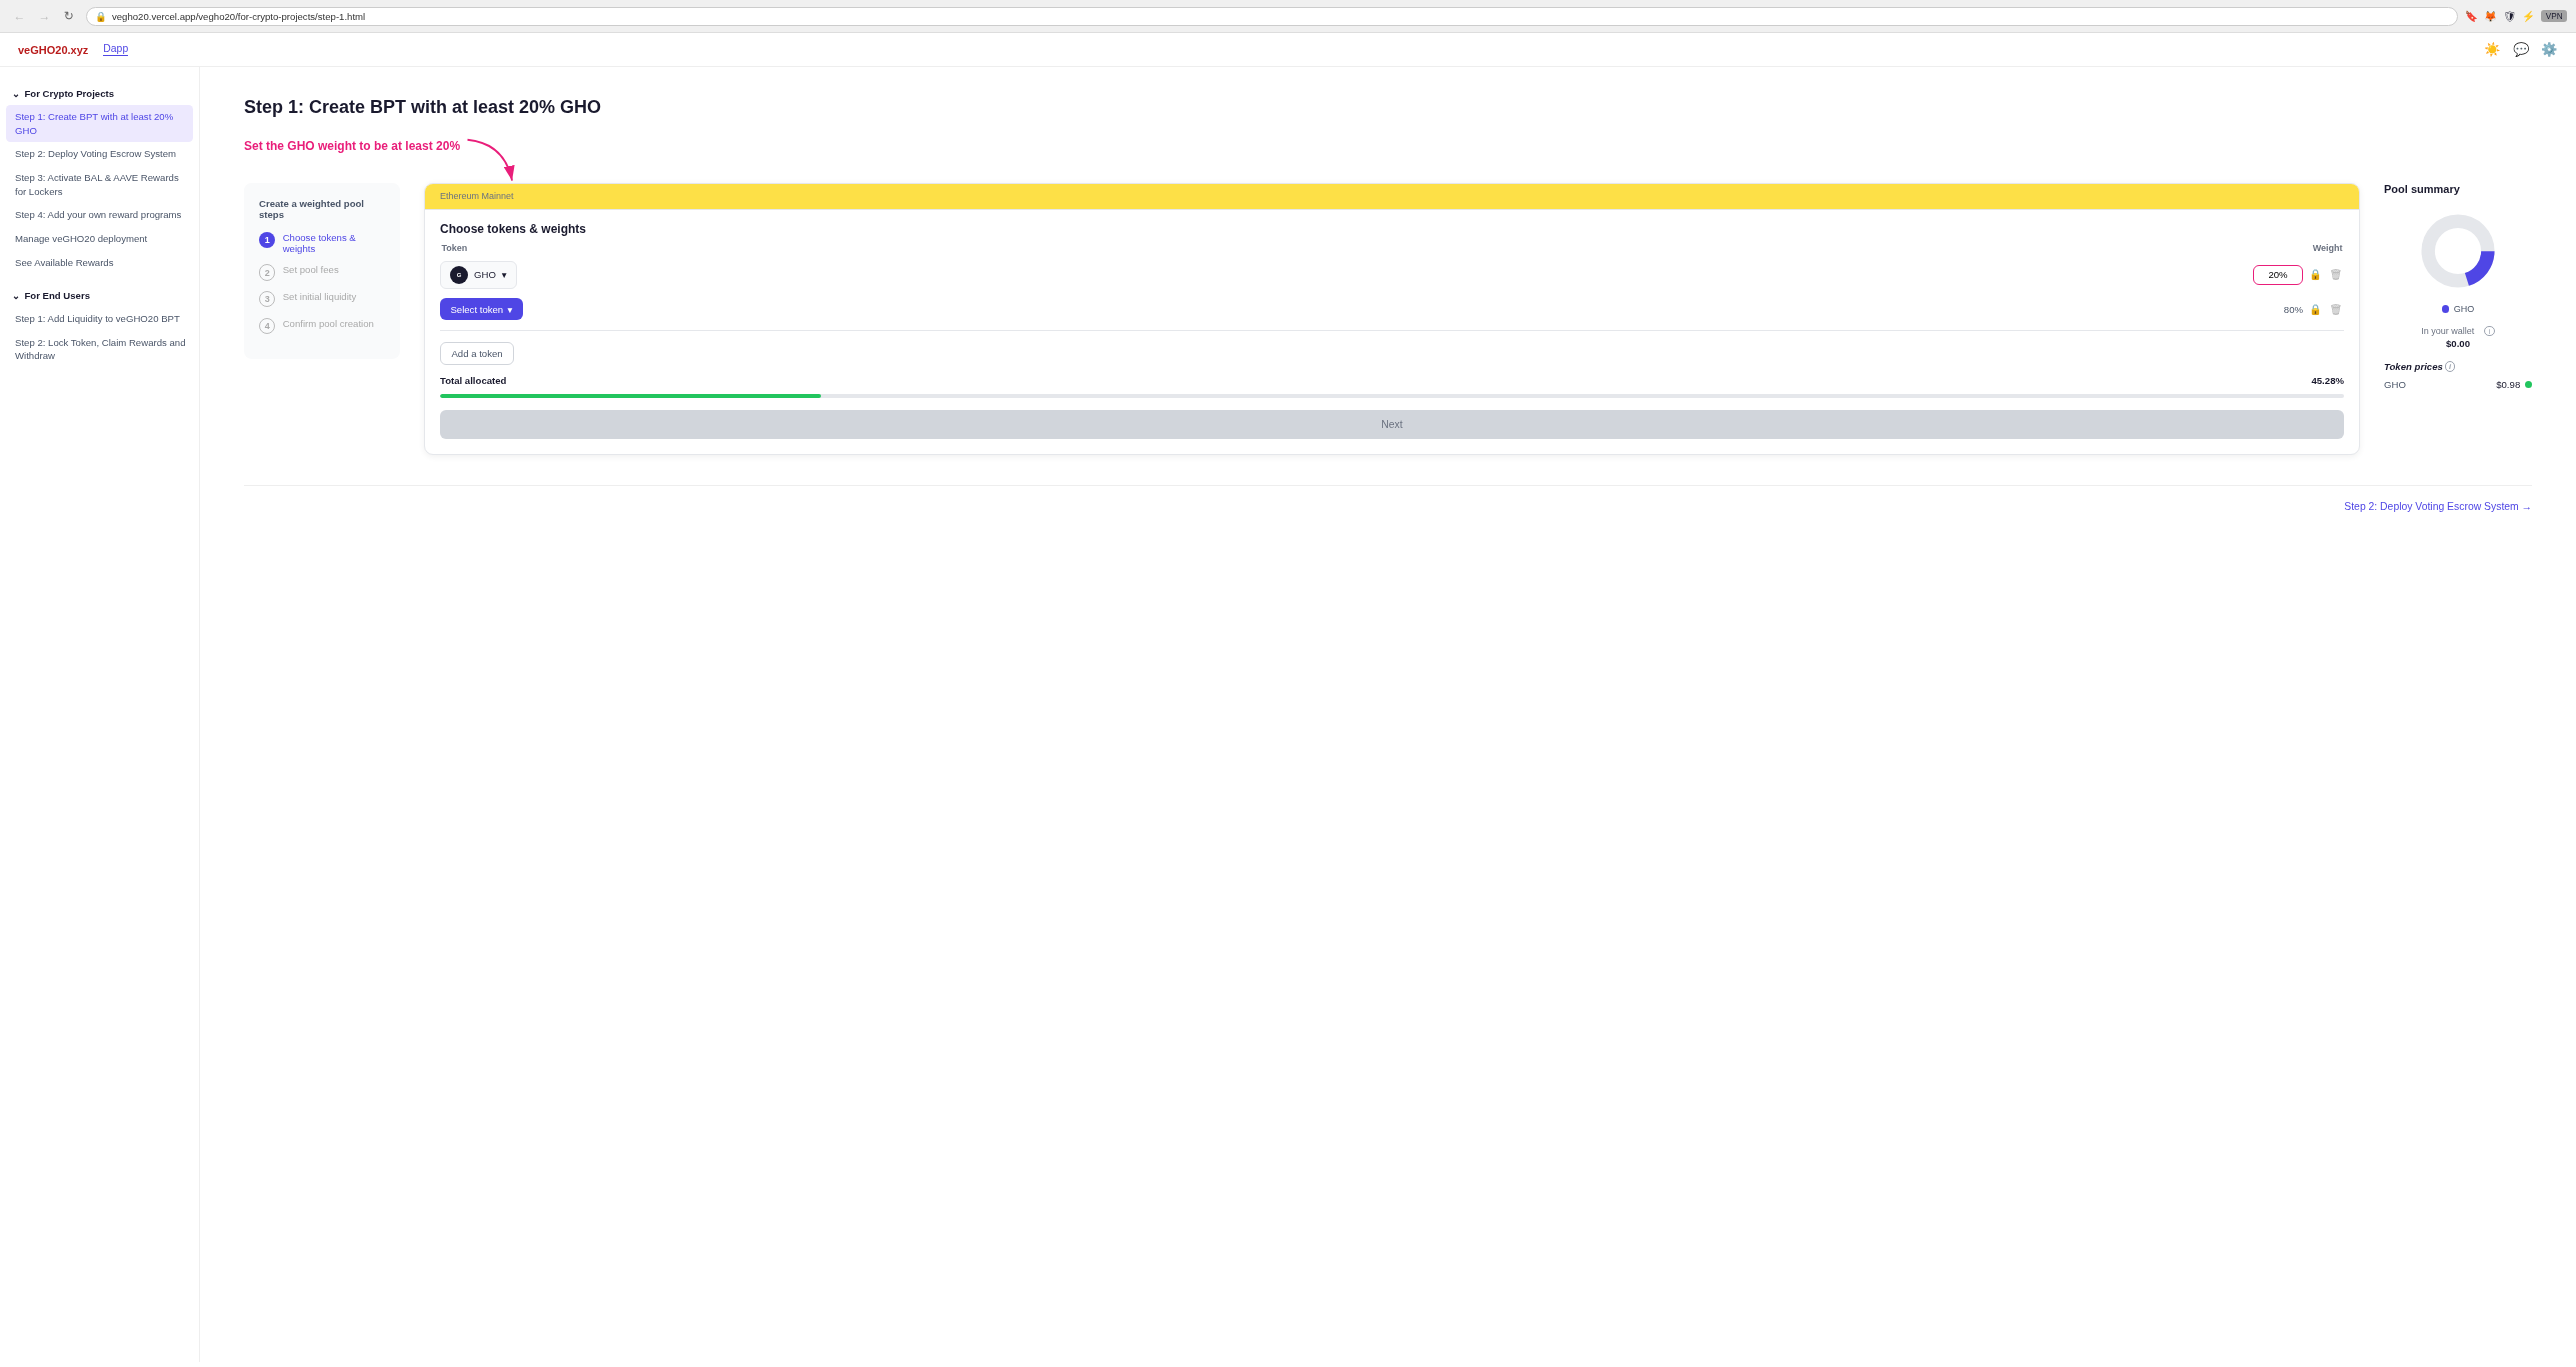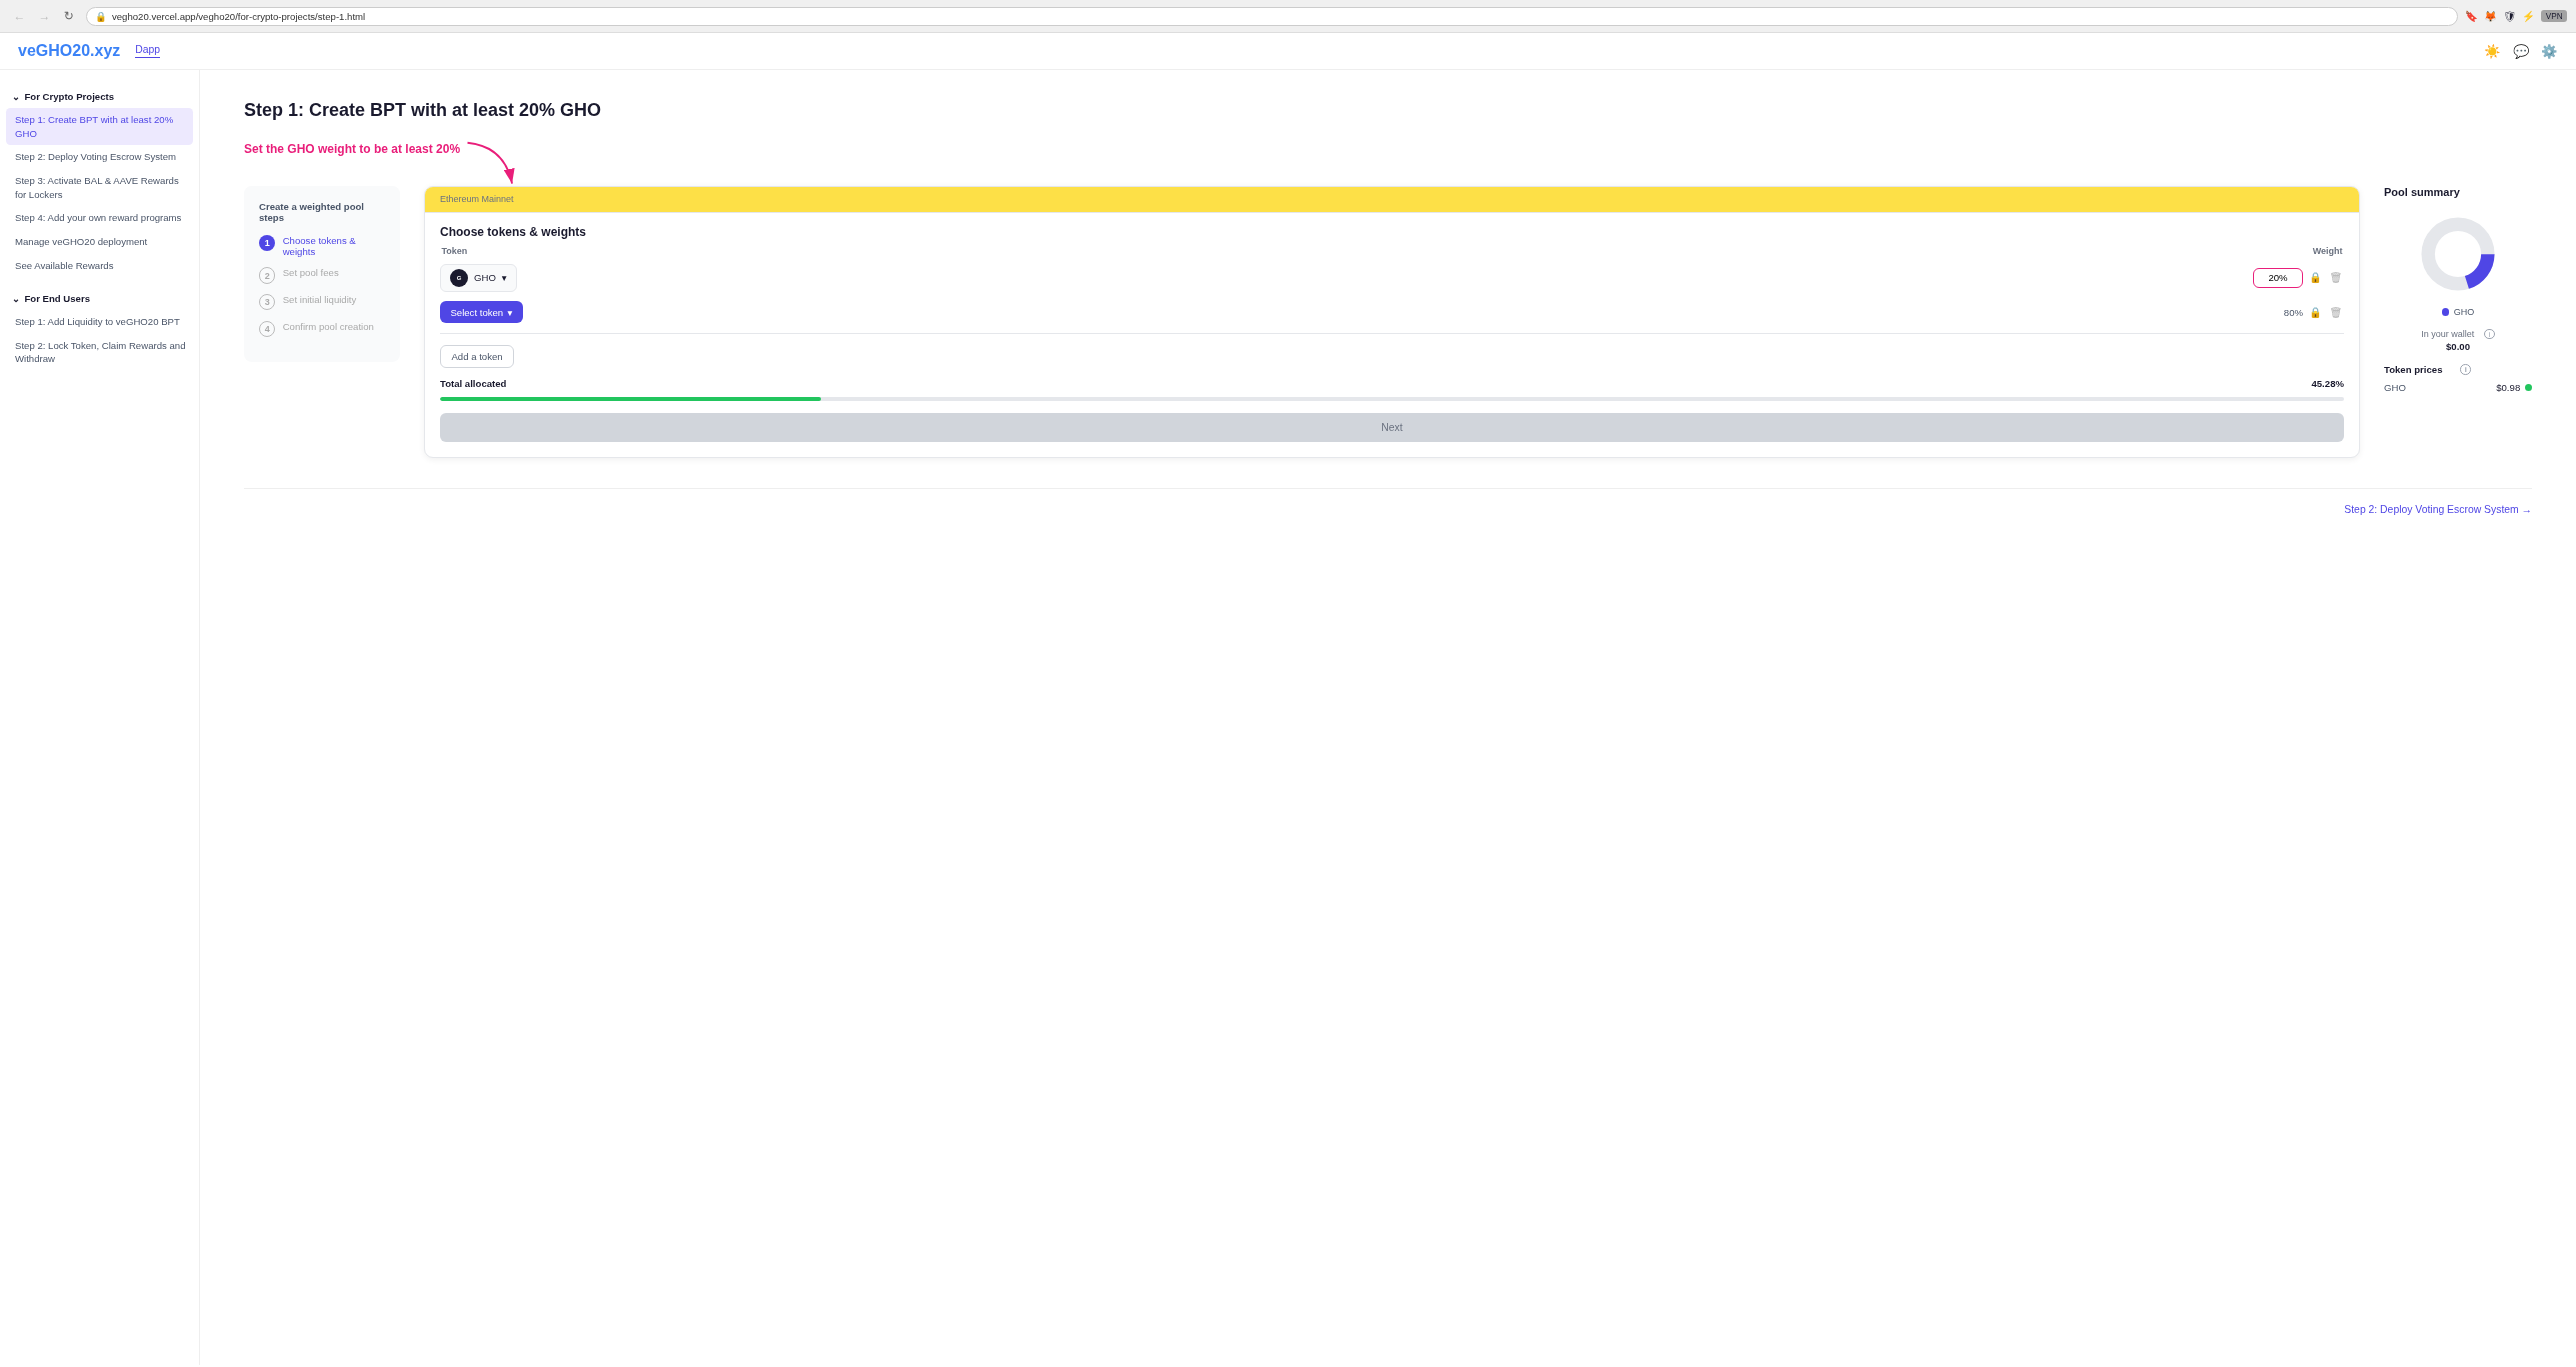--- a/index.html
+++ b/index.html
@@ -34,21 +34,21 @@
     .browser-icons { display: flex; gap: 6px; align-items: center; font-size: 10.4px; }
 
     
     .app-header {
       display: flex;
       align-items: center;
       padding: 9px 18px;
       border-bottom: 0.7px solid #eee;
       gap: 15px;
     }
-    .app-logo { font-weight: 700; font-size: 16px; color: #3b82f6; }
+    .app-logo { font-weight: 700; font-size: 11px; color: #b91c1c; }
     .app-nav-link {
       color: #4f46e5;
       font-weight: 500;
       border-bottom: 1.5px solid #4f46e5;
       padding-bottom: 1.5px;
       font-size: 10.4px;
     }
     .app-header-right { margin-left: auto; display: flex; gap: 12px; align-items: center; }
     .header-icon { font-size: 13.3px; cursor: pointer; }
 
@@ -363,21 +363,22 @@
       margin-top: 1.5px;
     }
     .token-prices-section { margin-top: 3px; }
     .token-prices-title {
       font-size: 9.6px;
       font-weight: 600;
       color: #1a1a2e;
       margin-bottom: 7.4px;
       display: flex;
       align-items: center;
-      gap: 18px;
+      gap: 2px;
+      font-style: italic;
     }
     .price-row {
       display: flex;
       justify-content: space-between;
       align-items: center;
       font-size: 9.6px;
     }
     .price-token { color: #4a5568; }
     .price-value-group { display: flex; align-items: center; gap: 4.4px; }
     .price-amount { color: #1a1a2e; font-weight: 400; text-align: center; }

